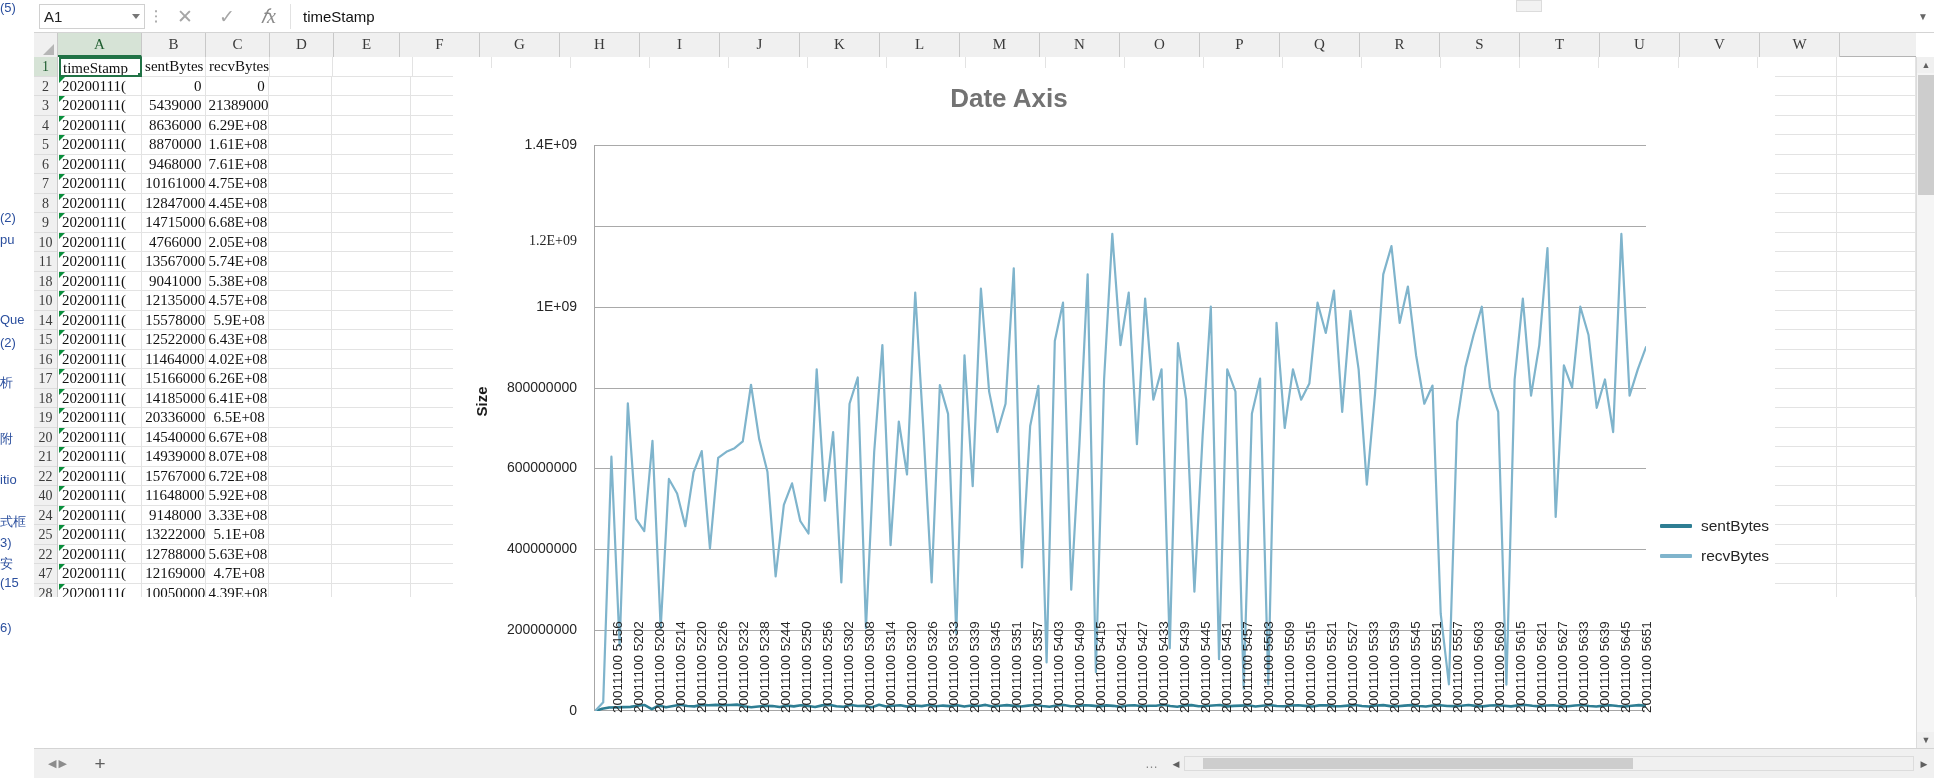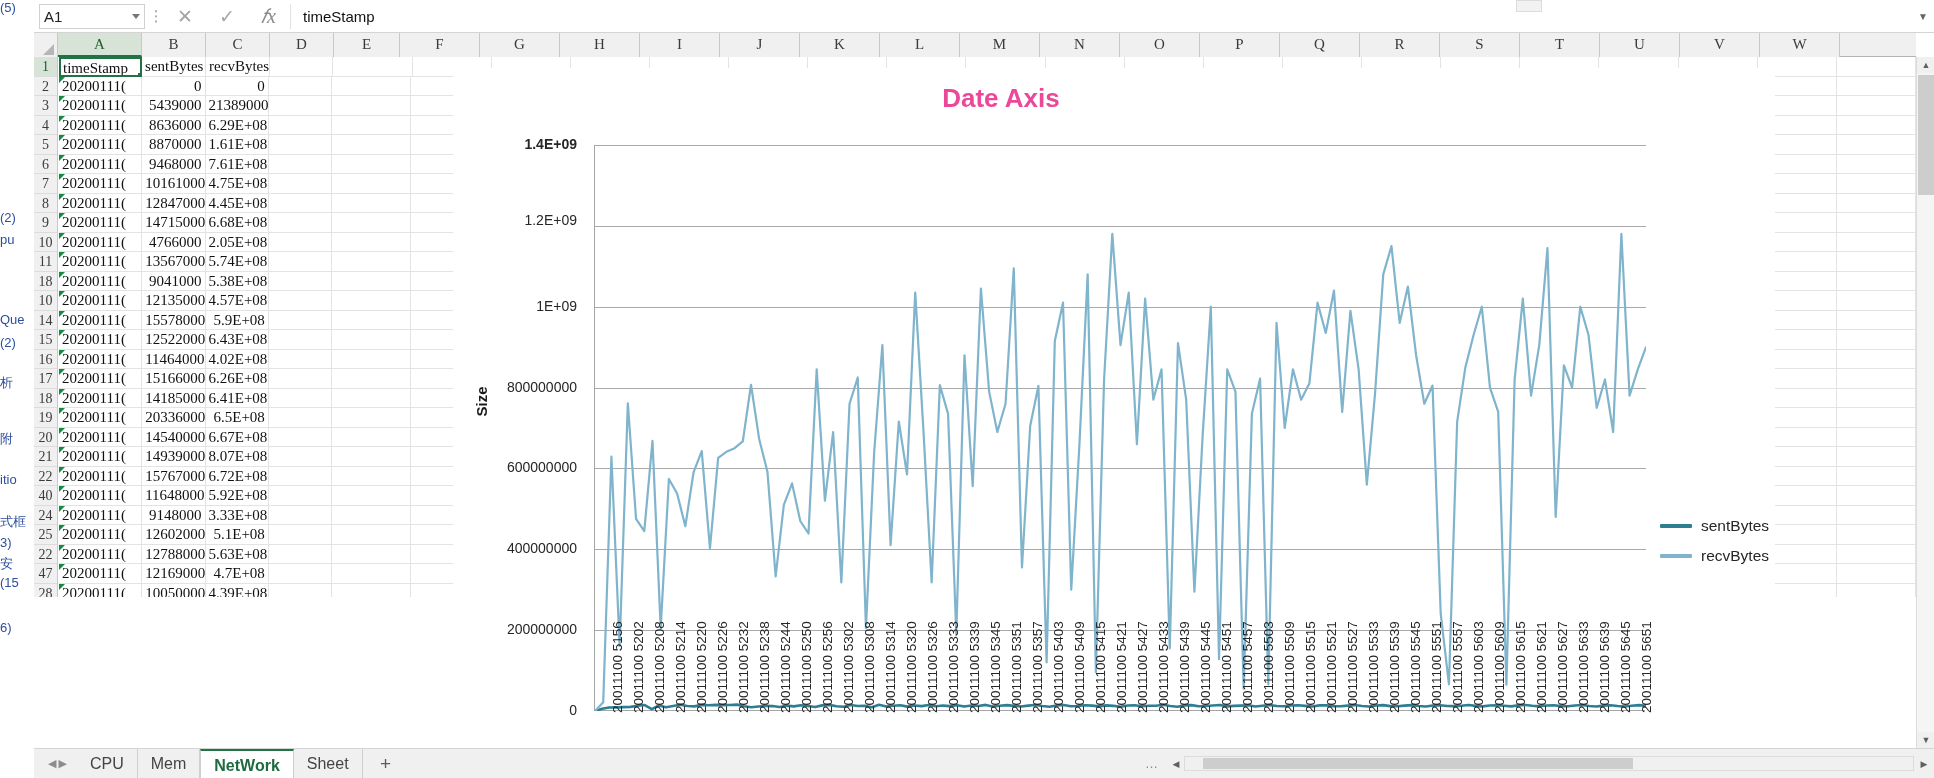--- a/index.html
+++ b/index.html
@@ -119,22 +119,22 @@
     content:""; position:absolute; right:-3px; bottom:-3px; width:5px;height:5px;
     background:#217346;
   }
 
   
   .chart {
     position:absolute; left:453px; top:68px; width:1322px; height:678px;
     background:#ffffff; border: none; overflow:hidden;
   }
   .chart-title {
-    position:absolute; left:8px; top:15px; width:1080px; text-align:center;
-    font-size:26px; font-weight:bold; color:#ec4899;
+    position:absolute; left:16px; top:15px; width:1080px; text-align:center;
+    font-size:26px; font-weight:bold; color:#737373;
     font-family:"Liberation Sans", sans-serif;
   }
   .y-title {
     position:absolute; left:-12px; top:325px; width:80px; text-align:center;
     transform: rotate(-90deg); font-size:15px; font-weight:bold; color:#1b1b1b;
   }
   .plot {
     position:absolute; left:141px; top:77px; width:1051px; height:566px;
     border-left: 1px solid #a6a6a6; border-bottom: 1px solid #a6a6a6;
   }
@@ -913,21 +913,21 @@
           <div class="cell wide"></div>
           <div class="cell wide"></div>
           <div class="cell wide"></div>
           <div class="cell wide"></div>
           <div class="cell wide"></div>
           <div class="cell wide"></div>
           <div class="cell wide"></div>
         </div>
         <div class="grow">
           <div class="cell a mark">20200111(</div>
-          <div class="cell b num">12602000</div>
+          <div class="cell b num">13222000</div>
           <div class="cell c num">5.1E+08</div>
           <div class="cell d"></div>
           <div class="cell wide"></div>
           <div class="cell wide"></div>
           <div class="cell wide"></div>
           <div class="cell wide"></div>
           <div class="cell wide"></div>
           <div class="cell wide"></div>
           <div class="cell wide"></div>
           <div class="cell wide"></div>
@@ -1023,22 +1023,22 @@
           <div class="cell wide"></div>
         </div>
       </div>
   </div>
 
   <div class="chart">
     <div class="chart-title">Date Axis</div>
     <div class="y-title">Size</div>
 
     <div id="yticks">
-        <div class="ytick" style="top: 68px; font-weight: bold;">1.4E+09</div>
-        <div class="ytick" style="top: 144px;">1.2E+09</div>
+        <div class="ytick" style="top: 68px;">1.4E+09</div>
+        <div class="ytick" style="top: 165px; font-family: Liberation Serif, serif;">1.2E+09</div>
         <div class="ytick" style="top: 229.714px;">1E+09</div>
         <div class="ytick" style="top: 310.571px;">800000000</div>
         <div class="ytick" style="top: 391.429px;">600000000</div>
         <div class="ytick" style="top: 472.286px;">400000000</div>
         <div class="ytick" style="top: 553.143px;">200000000</div>
         <div class="ytick" style="top: 634px;">0</div>
       </div>
 
     <div class="plot">
       <div id="gridlines">
@@ -1125,26 +1125,20 @@
     <div class="vs-arrow">▲</div>
     <div class="vs-thumb"></div>
     <div class="vs-arrow vs-bottom">▼</div>
   </div>
 
   <div class="tabbar">
     <div class="tab-nav">
       <span>◀</span>
       <span>▶</span>
     </div>
-    <div id="sheetTabs" style="display:flex;">
-        <div class="sheet-tab">CPU</div>
-        <div class="sheet-tab">Mem</div>
-        <div class="sheet-tab active">NetWork</div>
-        <div class="sheet-tab">Sheet</div>
-      </div>
     <div class="add-sheet">+</div>
     <div class="hscroll-zone">
       <span class="ellipsis-dots">…</span>
       <div class="hs-arrow">◀</div>
       <div class="hscroll-track">
         <div class="hscroll-thumb"></div>
       </div>
       <div class="hs-arrow">▶</div>
     </div>
   </div>

